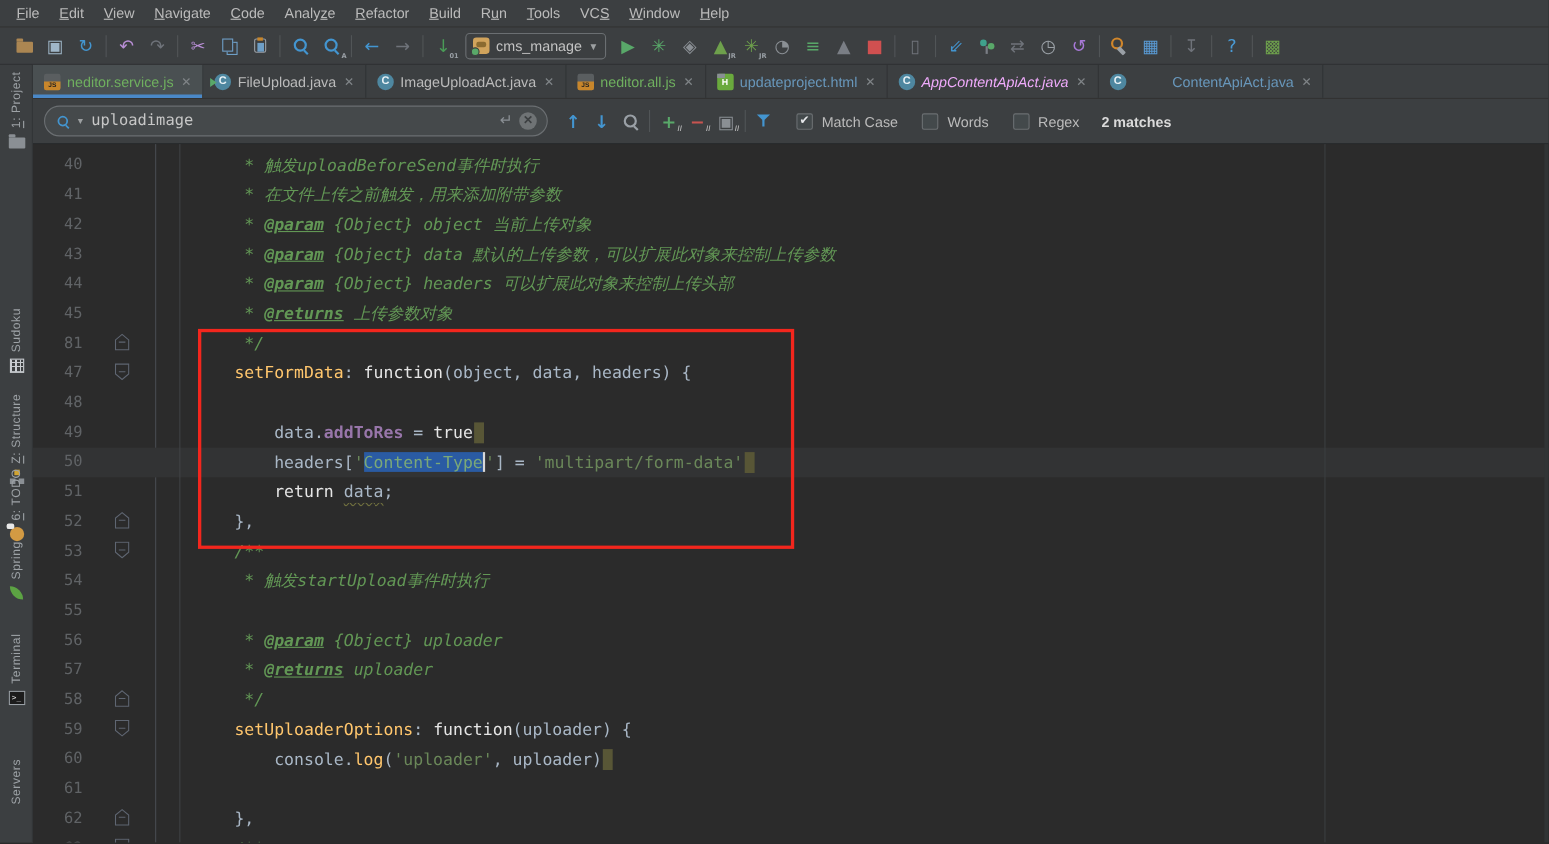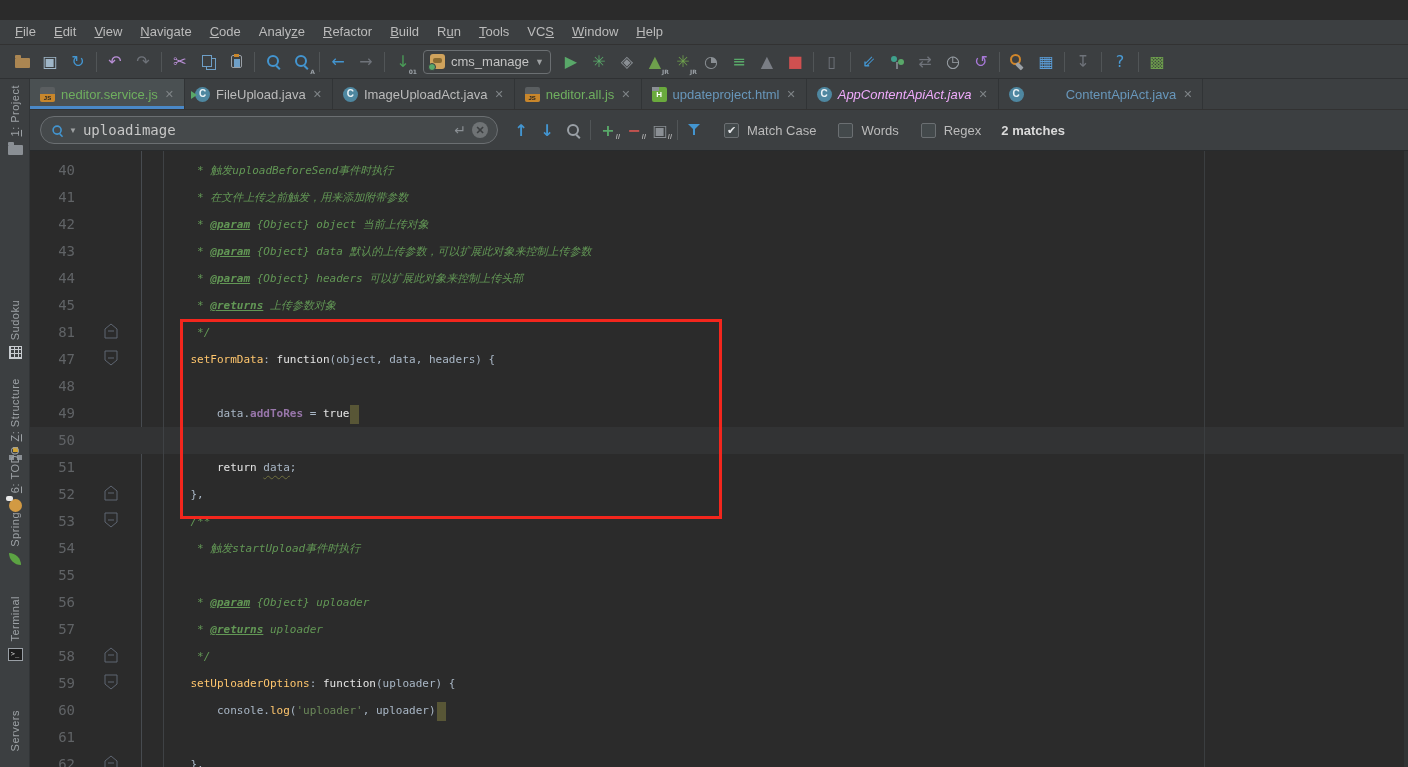--- a/index.html
+++ b/index.html
@@ -1,20 +1,20 @@
 <!DOCTYPE html>
 <html><head>
 <meta charset="utf-8">
 <style>
   * { margin:0; padding:0; box-sizing:border-box; }
   html,body { width:1408px; height:767px; overflow:hidden; background:#2b2b2b;
     font-family:"Liberation Sans", sans-serif; }
   
   .menubar { height:25px; background:#3c3f41; display:flex; align-items:center;
-    padding-left:6px; border-bottom:1px solid #323232;margin-top:20px; }
+    padding-left:6px; border-bottom:1px solid #323232; }
   .mi { color:#bbbbbb; font-size:13px; padding:0 9px; line-height:24px; cursor:default; }
   .mi .u { text-decoration:underline; }
   .toolbar { height:34px; background:#3c3f41; display:flex; align-items:center;
     padding-left:8px; border-bottom:1px solid #2f3133; }
   .tbi { width:28px; height:26px; display:flex; align-items:center; justify-content:center;
     font-size:16px; position:relative; border-radius:3px; font-family:"DejaVu Sans",sans-serif; }
   .tbi .sub { position:absolute; right:0px; bottom:0px; font-size:6px; font-style:normal;
     color:#9aa0a6; line-height:6px; font-weight:bold; }
   .tsep { width:1px; height:20px; background:#515557; margin:0 4px; }
   .runcfg { height:24px; border:1px solid #6b6f72; border-radius:4px; background:#3c3f41;
@@ -126,21 +126,21 @@
   .gut-sep { position:absolute; left:133px; top:0; bottom:0; width:1px; background:#3f4245; z-index:3; }
   .guide-line { position:absolute; left:1174px; top:0; bottom:0; width:1px; background:#3b3e40; z-index:2; }
   .scrollbar { position:absolute; right:0; top:0; bottom:0; width:4px; background:#313435; z-index:4; }
   #code-pane { position:absolute; inset:0; padding-top:6px; }
   .line { display:flex; height:27px; position:relative; }
   .line.cur { background:#323334; }
   .gut { width:133px; flex:none; position:relative; }
   .num { position:absolute; left:0; top:0; width:45px; text-align:right; color:#606366;
     font-size:14px; line-height:27px; }
   .fold { position:absolute; left:74px; top:4px; z-index:2; }
-  .ct { white-space:pre; font-size:11px; line-height:27px; padding-left:1px; }
+  .ct { white-space:pre; font-size:15px; line-height:27px; padding-left:14px; }
   .t-com { color:#629755; font-style:italic; }
   .t-tag { color:#629755; font-style:italic; font-weight:bold; text-decoration:underline; }
   .t-kw  { color:#e5e5e5; font-weight:normal; }
   .t-fn  { color:#ffc66d; }
   .t-prop{ color:#9876aa;font-weight:bold; }
   .t-str { color:#6a8759; }
   .t-pl  { color:#a9b7c6; }
   .t-sq  { color:#a9b7c6; text-decoration:underline wavy #70703e 1px; text-underline-offset:4px; }
   .t-sel { color:#7ba878; background:#2a5ba3; }
   .caret { display:inline-block; width:2px; height:18px; background:#d8d8d8; vertical-align:text-bottom; }
@@ -409,20 +409,21 @@
           <div class="line">
             <div class="gut">
               <span class="num">49</span>
             </div>
             <div class="ct"><span class="t-pl">        data.</span><span class="t-prop">addToRes</span><span class="t-pl"> = </span><span class="t-kw">true</span><span class="olive"></span></div>
           </div>
           <div class="line cur">
             <div class="gut">
               <span class="num">50</span>
             </div>
+            <div class="ct"><span class="t-pl">        headers[</span><span class="t-str">'</span><span class="t-sel">Content-Type</span><span class="caret"></span><span class="t-str">'</span><span class="t-pl">] = </span><span class="t-str">'multipart/form-data'</span><span class="olive"></span></div>
           </div>
           <div class="line">
             <div class="gut">
               <span class="num">51</span>
             </div>
             <div class="ct"><span class="t-pl">        </span><span class="t-kw">return</span><span class="t-pl"> </span><span class="t-sq">data</span><span class="t-pl">;</span></div>
           </div>
           <div class="line">
             <div class="gut">
               <span class="num">52</span>

